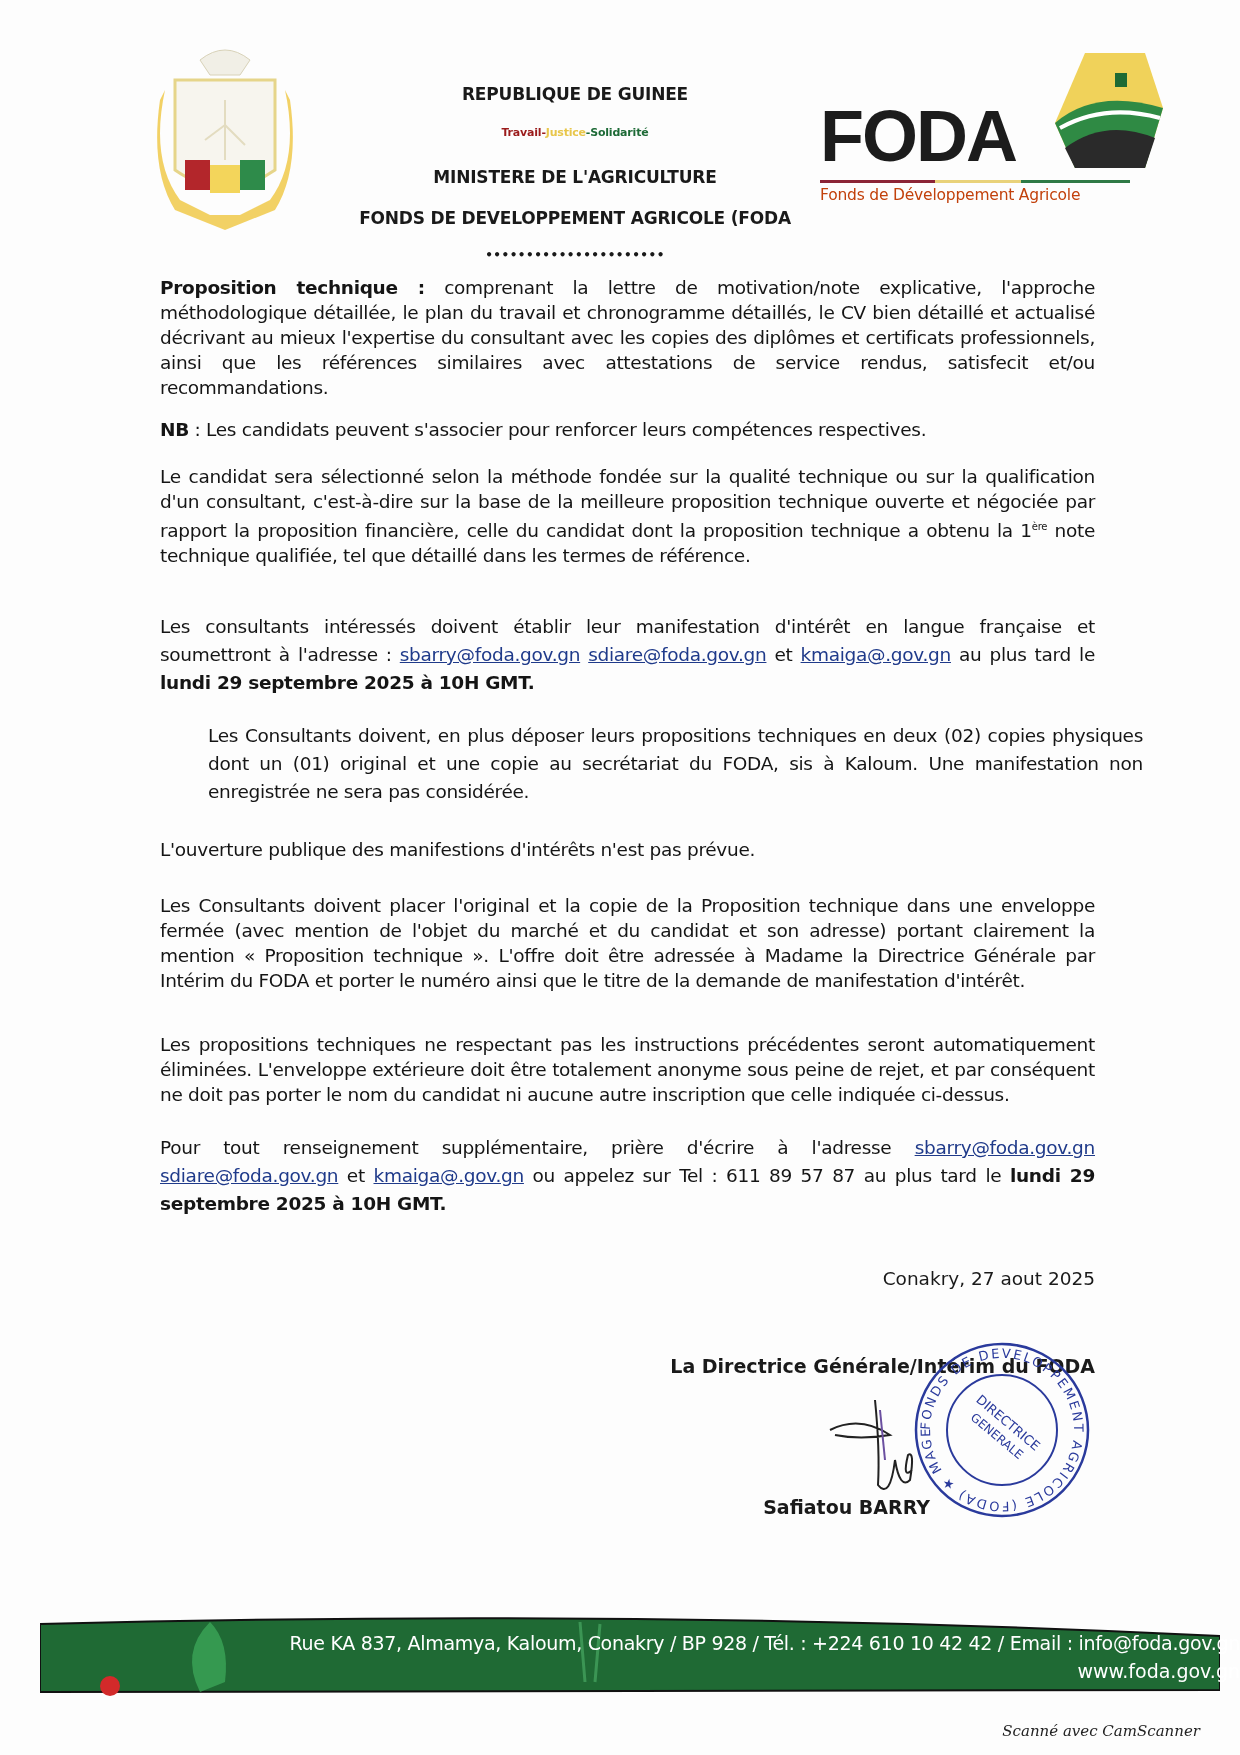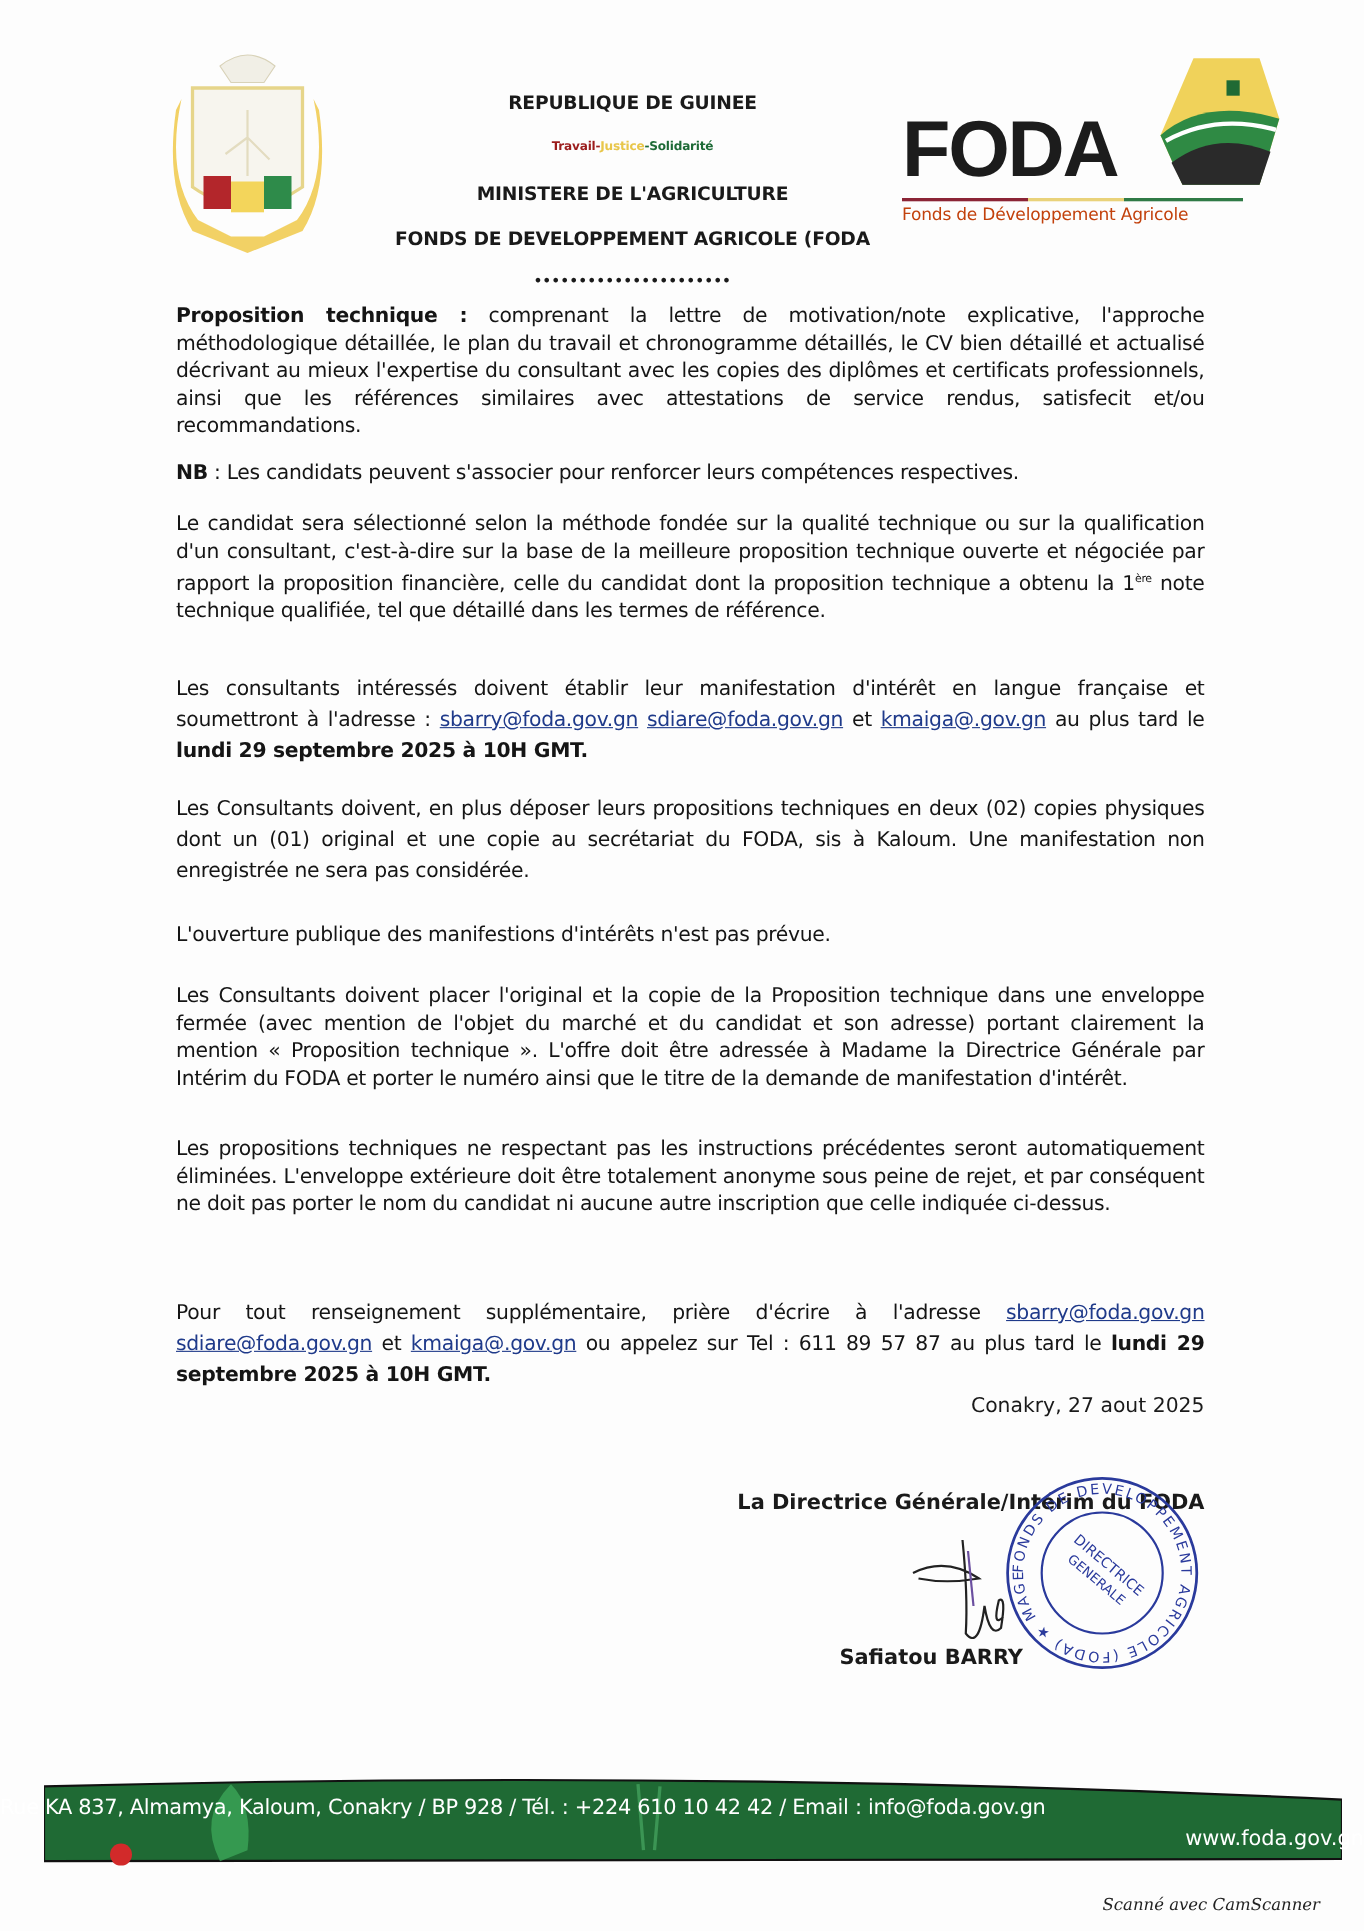--- a/index.html
+++ b/index.html
@@ -26,21 +26,21 @@
   .spaced p { line-height:28px; }
   .ul { font-weight:bold; }
   a.link { color:#1f3a8a; text-decoration:underline; }
   b { font-weight:bold; }
   .date { left:160px; width:935px; top:1268px; font-size:18.5px; text-align:right; }
   .sigtitle { left:500px; width:595px; top:1355px; font-size:19px; font-weight:bold; text-align:right; }
   .signame { left:700px; width:230px; top:1496px; font-size:19px; font-weight:bold; text-align:right; }
   .stamp { left:912px; top:1340px; width:180px; height:180px; }
   .signature { left:820px; top:1390px; width:130px; height:120px; }
   .band { left:40px; top:1612px; width:1180px; height:90px; }
-  .band-text { position:absolute; left:0; top:1632px; width:1240px; text-align:left; color:#fff; font-size:19px; letter-spacing:-0.3px; }
+  .band-text { position:absolute; left:0; top:1632px; width:1240px; text-align:right; color:#fff; font-size:19px; letter-spacing:-0.3px; }
   .band-web { position:absolute; left:0; top:1660px; width:1240px; text-align:right; color:#fff; font-size:19px; }
   .cam { right:40px; top:1722px; font-family:"DejaVu Serif", serif; font-style:italic; font-size:15px; color:#222; }
 </style>
 </head>
 <body>
 
 <div class="abs coat">
   <svg width="170" height="195" viewBox="0 0 170 195">
     <path d="M60 20 Q85 0 110 20 L100 35 L70 35 Z" fill="#f1efe6" stroke="#d8d2b8"></path>
     <path d="M35 40 L135 40 L135 130 Q85 165 35 130 Z" fill="#f7f5ee" stroke="#e6d58a" stroke-width="3"></path>
@@ -78,33 +78,33 @@
 </div>
 <div class="abs body dense" style="top:417px;">
   <p><span class="ul">NB</span><span> : Les candidats peuvent s'associer pour renforcer leurs compétences respectives.</span></p>
 </div>
 <div class="abs body dense" style="top:464px;">
   <p><span>Le candidat sera sélectionné selon la méthode fondée sur la qualité technique ou sur la qualification d'un consultant, c'est-à-dire sur la base de la meilleure proposition technique ouverte et négociée par rapport la proposition financière, celle du candidat dont la proposition technique a obtenu la 1</span><sup style="font-size:10px">ère</sup><span> note technique qualifiée, tel que détaillé dans les termes de référence.</span></p>
 </div>
 <div class="abs body spaced" style="top:613px;">
   <p><span>Les consultants intéressés doivent établir leur manifestation d'intérêt en langue française et soumettront à l'adresse : </span><a class="link">sbarry@foda.gov.gn</a> <a class="link">sdiare@foda.gov.gn</a><span> et </span><a class="link">kmaiga@.gov.gn</a><span>  au plus tard le </span><b>lundi 29 septembre 2025 à 10H GMT.</b></p>
 </div>
-<div class="abs body spaced" style="top:722px;">
+<div class="abs body spaced" style="top:722px;margin-left:48px;">
   <p>Les Consultants doivent, en plus déposer leurs propositions techniques en deux (02) copies physiques dont un (01) original et une copie au secrétariat du FODA, sis à Kaloum. Une manifestation non enregistrée ne sera pas considérée.</p>
 </div>
 <div class="abs body spaced" style="top:836px;">
   <p>L'ouverture publique des manifestions d'intérêts n'est pas prévue.</p>
 </div>
 <div class="abs body dense" style="top:893px;">
   <p>Les Consultants doivent placer l'original et la copie de la Proposition technique dans une enveloppe fermée (avec mention de l'objet du marché et du candidat et son adresse) portant clairement la mention « Proposition technique ». L'offre doit être adressée à Madame la Directrice Générale par Intérim du FODA et porter le numéro ainsi que le titre de la demande de manifestation d'intérêt.</p>
 </div>
 <div class="abs body dense" style="top:1032px;">
   <p>Les propositions techniques ne respectant pas les instructions précédentes seront automatiquement éliminées. L'enveloppe extérieure doit être totalement anonyme sous peine de rejet, et par conséquent ne doit pas porter le nom du candidat ni aucune autre inscription que celle indiquée ci-dessus.</p>
 </div>
-<div class="abs body spaced" style="top:1180px;">
+<div class="abs body spaced" style="top:1134px;">
   <p><span>Pour tout renseignement supplémentaire, prière d'écrire à l'adresse </span><a class="link">sbarry@foda.gov.gn</a> <a class="link">sdiare@foda.gov.gn</a><span> et </span><a class="link">kmaiga@.gov.gn</a><span> ou appelez sur Tel : 611 89 57 87 au plus tard le </span><b>lundi 29 septembre 2025 à 10H GMT.</b></p>
 </div>
 
 <div class="abs date">Conakry, 27 aout 2025</div>
 <div class="abs sigtitle">La Directrice Générale/Intérim du FODA</div>
 
 <div class="abs signature">
   <svg width="130" height="120" viewBox="0 0 130 120">
     <path d="M10 40 Q40 25 70 45 Q40 50 15 45 M55 10 Q60 60 58 95 Q70 110 75 70 Q80 100 90 90 Q95 60 88 65 Q82 90 92 80" stroke="#222" stroke-width="2" fill="none"></path>
     <path d="M60 20 L65 70" stroke="#6b4fa0" stroke-width="2" fill="none"></path>

